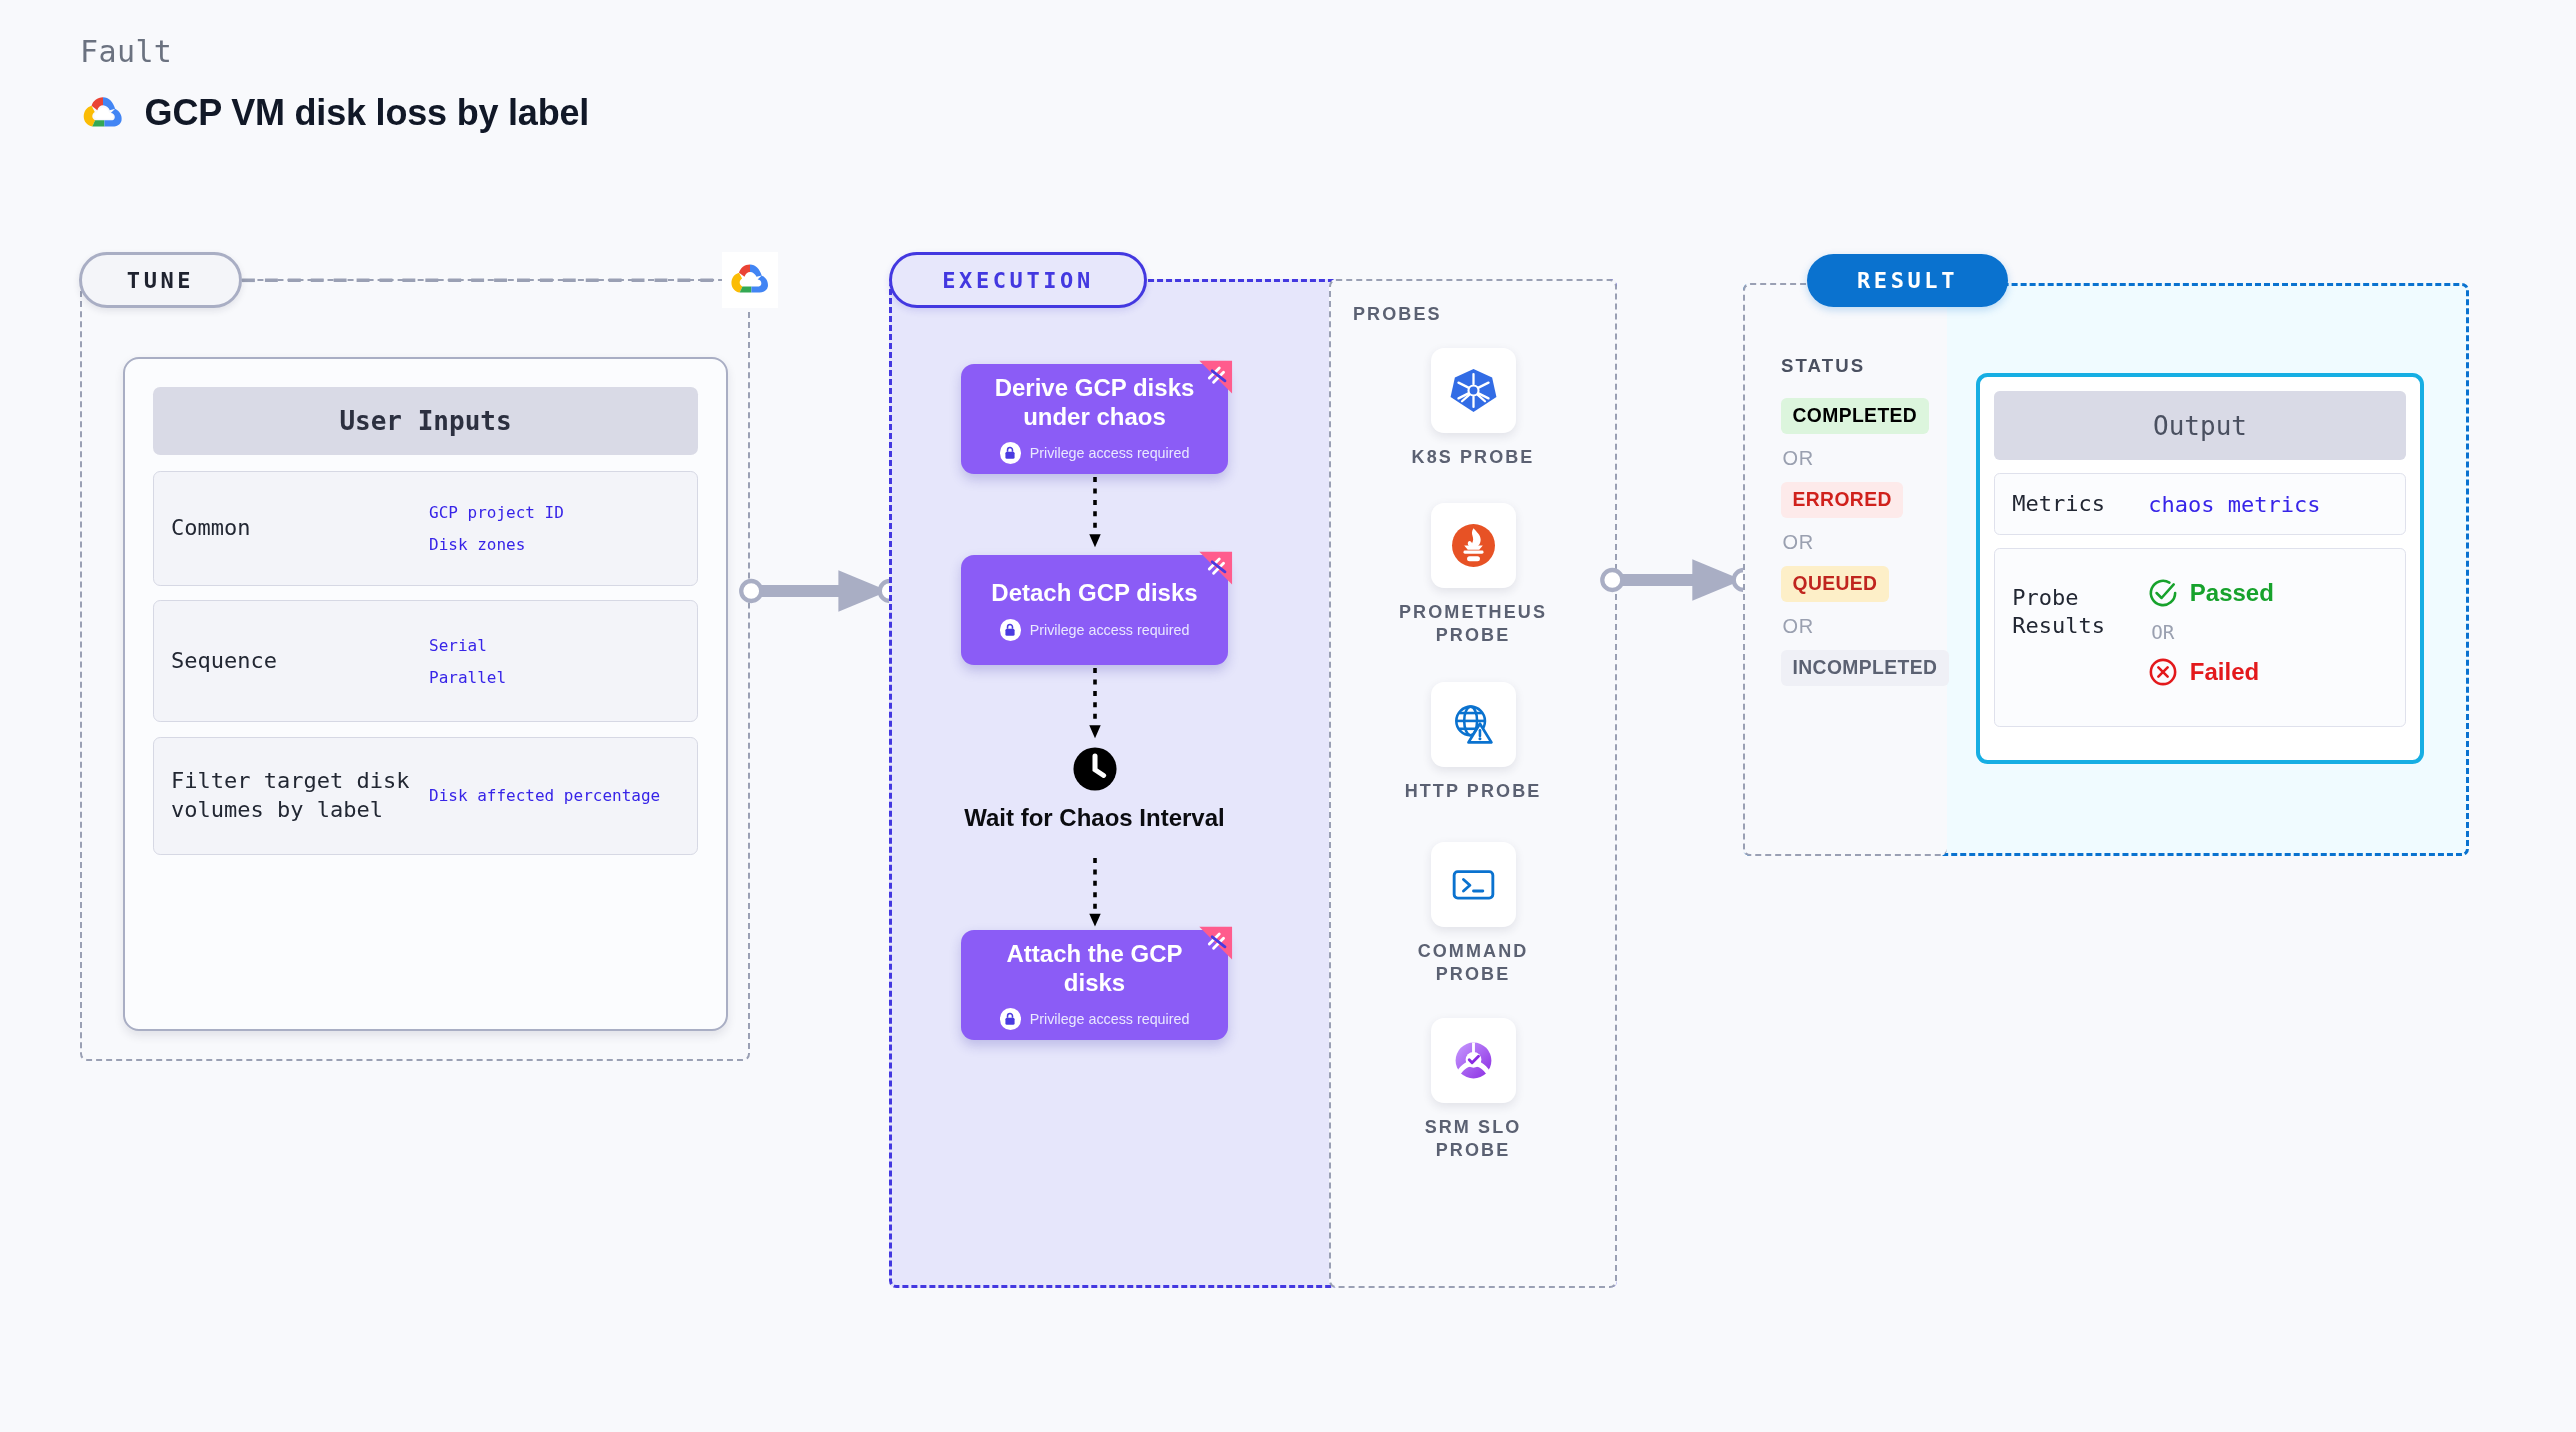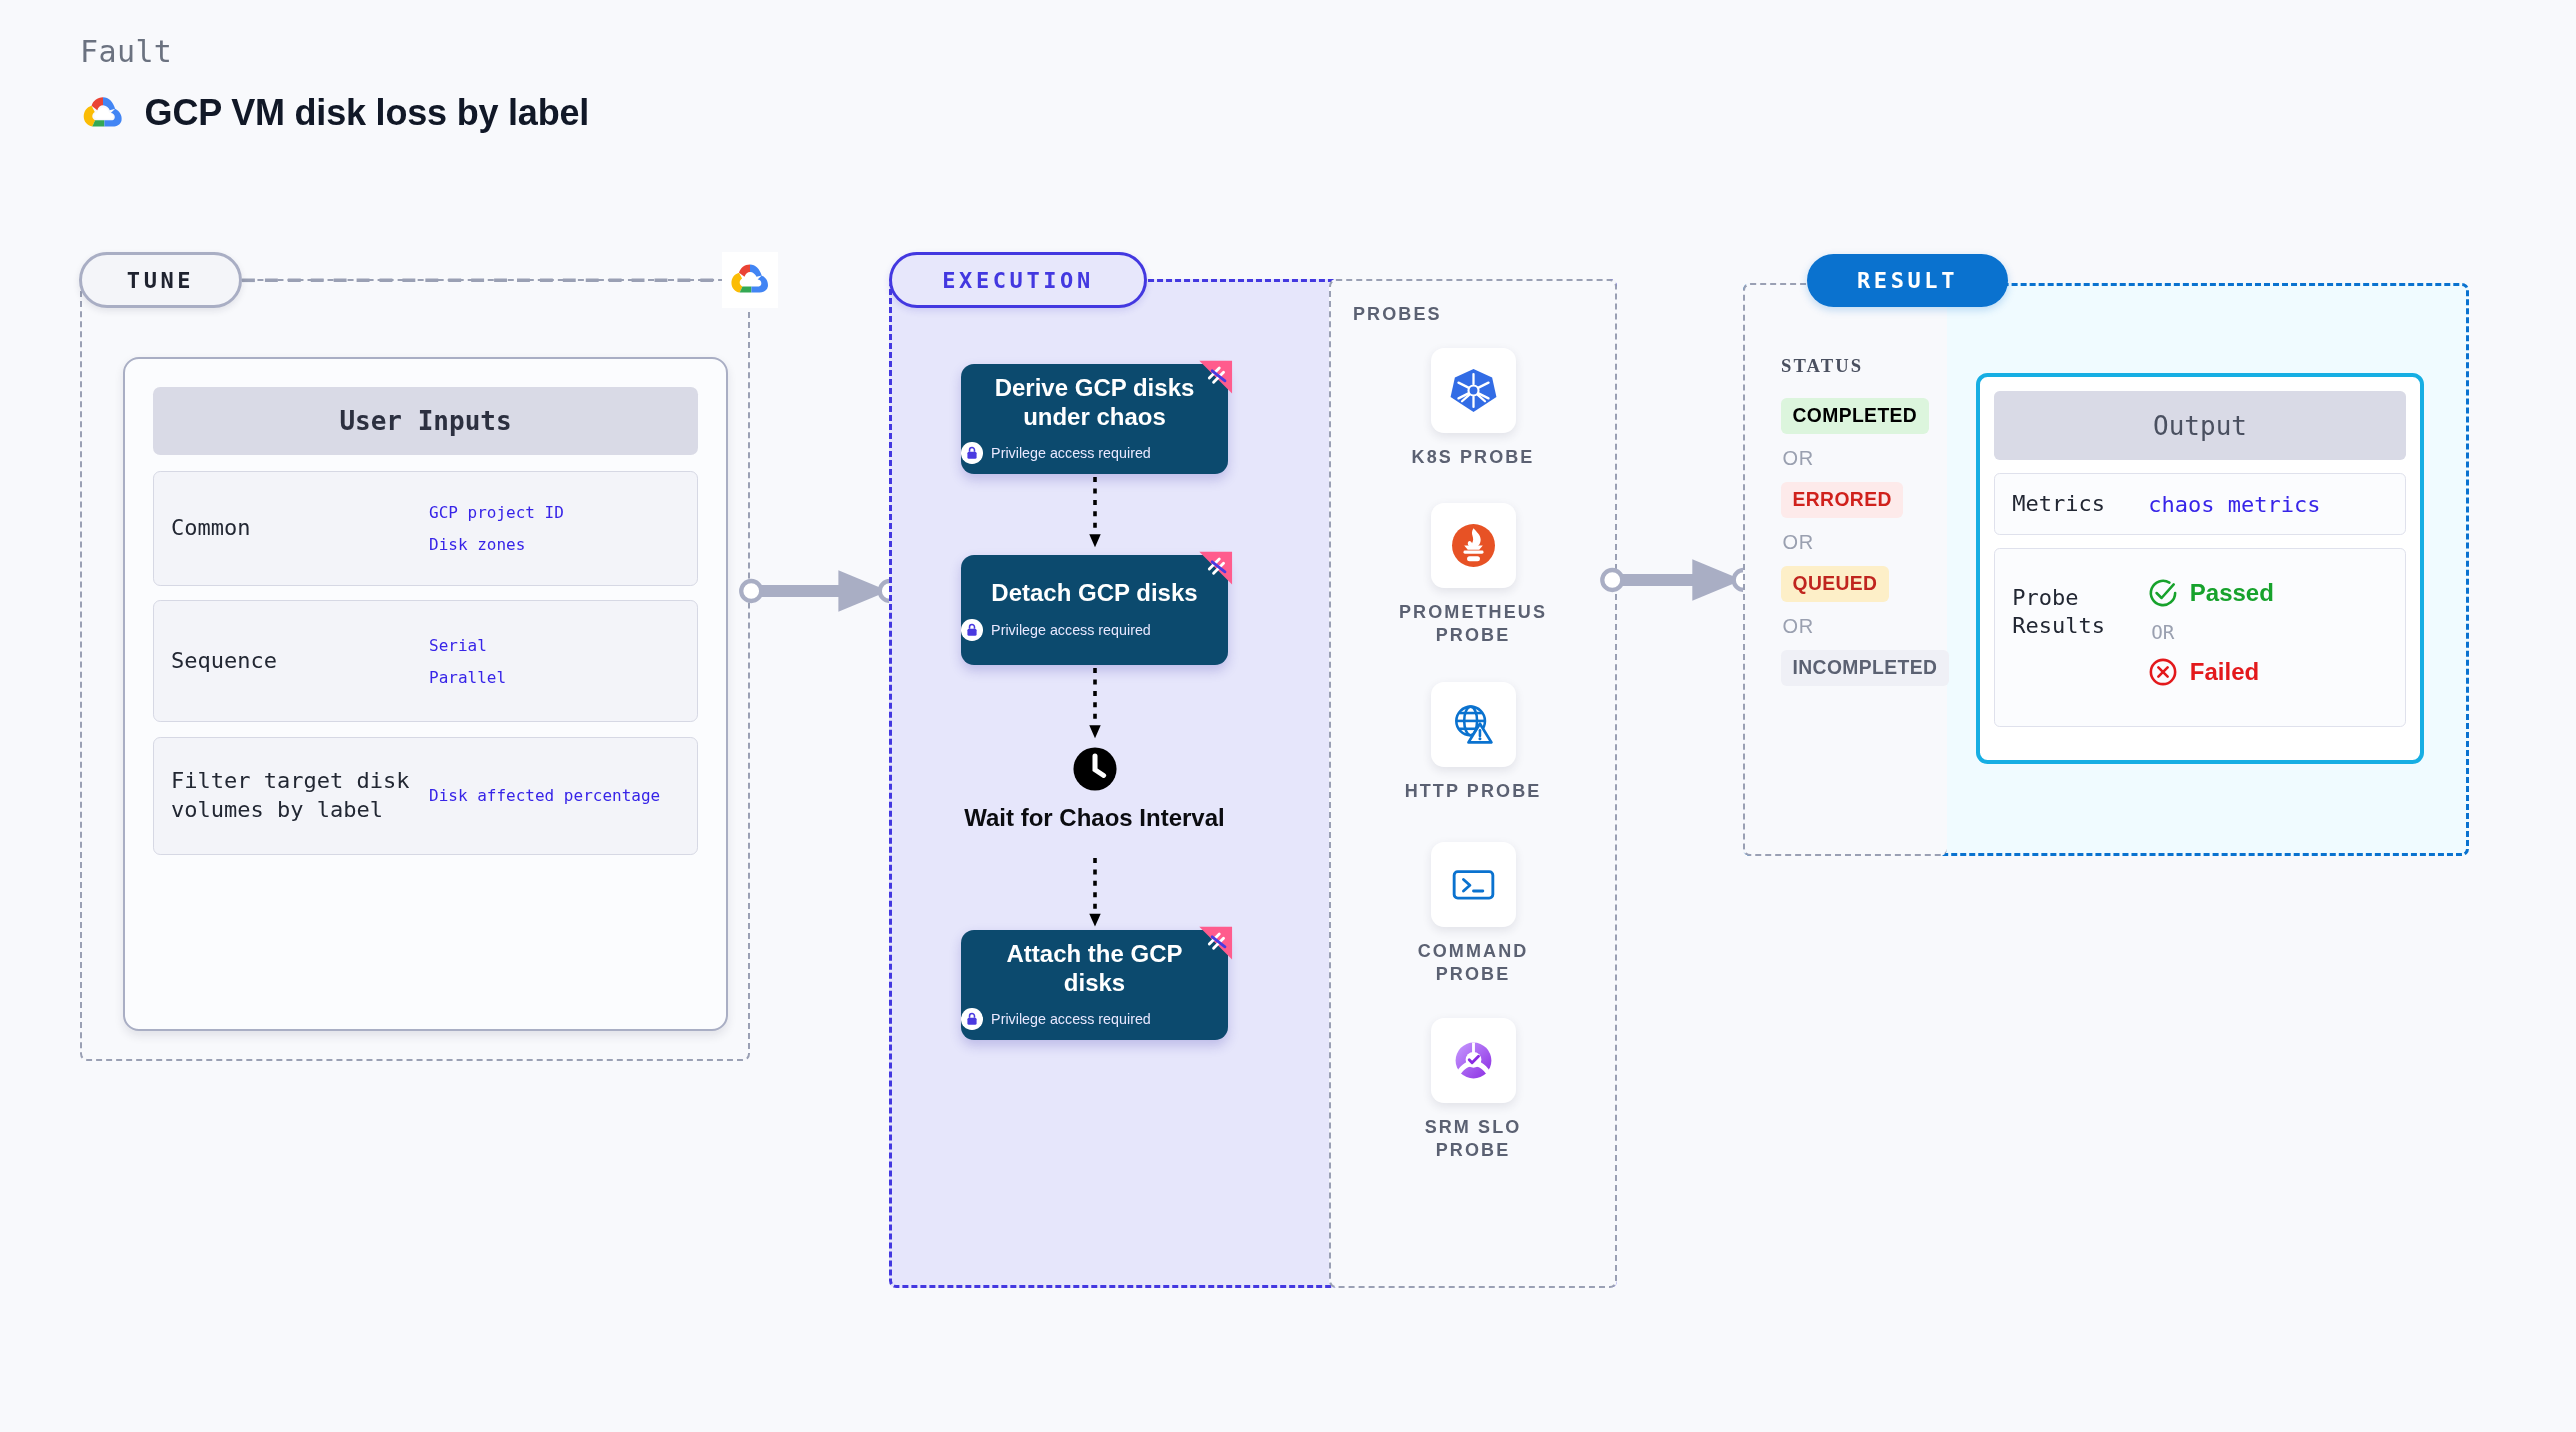--- a/index.html
+++ b/index.html
@@ -114,23 +114,23 @@
   .gcp-badge {
     position: absolute; left: 722px; top: 252px;
     width: 56px; height: 56px; background: #ffffff;
     display: flex; align-items: center; justify-content: center;
     z-index: 7;
   }
 
   
   .flow { position: absolute; left: 889px; top: 279px; width: 440px; height: 1009px; }
   .node {
-    position: absolute; background: #0c4a6e; border-radius: 13px;
+    position: absolute; background: #8b5cf6; border-radius: 13px;
     color: #fff; display: flex; flex-direction: column;
-    justify-content: center;
+    align-items: center; justify-content: center;
     box-shadow: 0 5.7px 11.5px rgba(50,40,170,.22);
     overflow: visible;
   }
   .node-title {
     font-size: 24px; font-weight: 700; line-height: 1.18;
     text-align: center; padding: 0 18.6px;
   }
   .node-sub {
     display: flex; align-items: center; gap: 8.6px;
     margin-top: 11.5px; font-size: 14.3px; color: #e9e8ff;
@@ -174,21 +174,21 @@
   }
   .probe-label {
     margin-top: 13px; font-size: 18px; font-weight: 600;
     color: #5b6172; letter-spacing: 2.1px; text-align: center;
     line-height: 1.3;
   }
 
   
   .status-title {
     position: absolute; left: 1781px; top: 355px;
-    font-size: 18.6px; font-weight: 700; color: #4a5060; letter-spacing: 2.1px; font-family: Liberation Serif, serif;
+    font-size: 18.6px; font-weight: 700; color: #4a5060; letter-spacing: 2.1px;
   }
   .status-list { position: absolute; left: 1781px; top: 398px; width: 165px; }
   .status-badge {
     display: inline-block; border-radius: 5.7px;
     padding: 7.2px 11.5px; font-size: 19.3px; font-weight: 700;
     letter-spacing: 0.4px;
   }
   .st-or {
     font-size: 20px; color: #9aa0b0; margin: 13px 0 11.5px 1.4px;
     letter-spacing: 0.7px;

